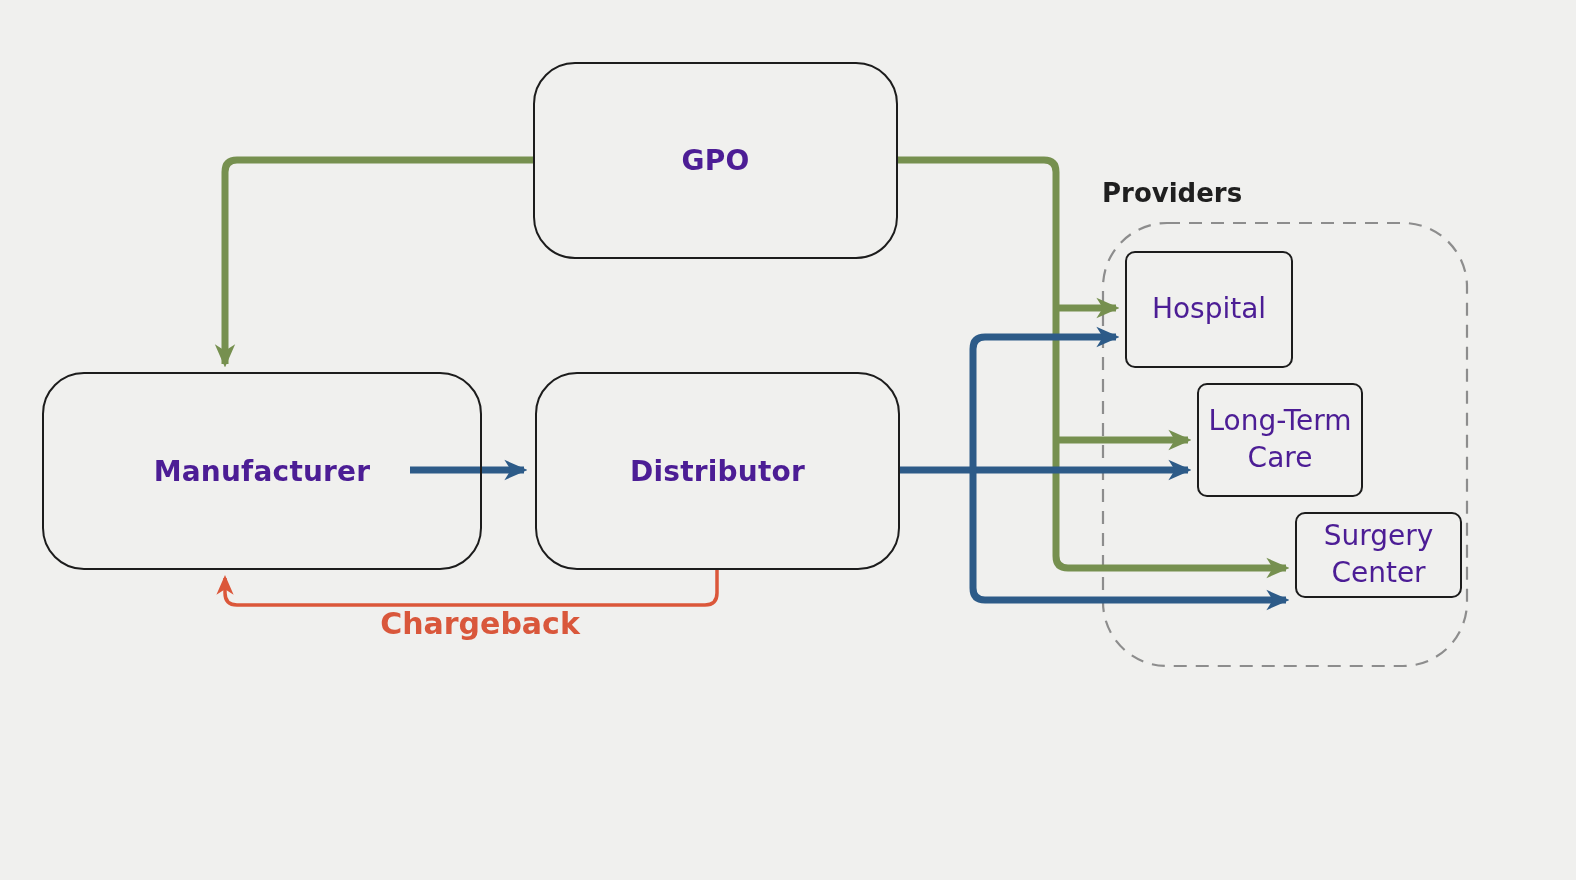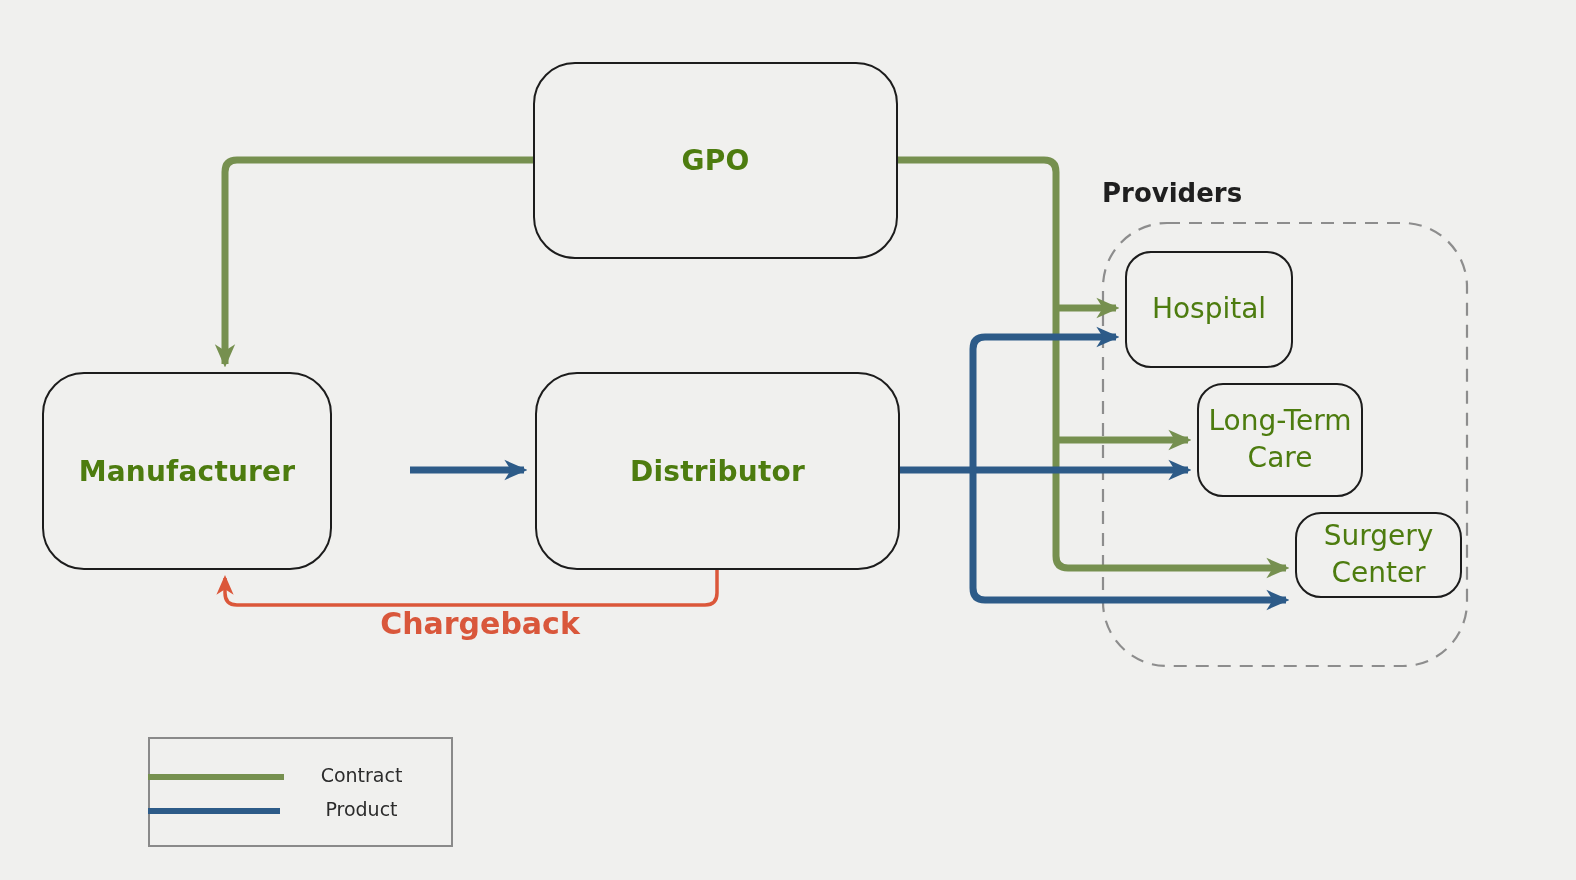--- a/index.html
+++ b/index.html
@@ -13,27 +13,27 @@
   }
   svg.wires { position: absolute; left: 0; top: 0; }
   .node {
     position: absolute;
     border: 2.5px solid #1c1c1c;
     background: transparent;
     display: flex;
     align-items: center;
     justify-content: center;
     text-align: center;
-    color: #4d7c0f;
+    color: #4c1d95;
     box-sizing: border-box;
   }
   .node.major { border-radius: 42px; font-weight: bold; font-size: 28px; letter-spacing: 0.2px; }
-  .node.provider { border-radius: 26px; font-size: 28px; line-height: 1.32; font-weight: normal; }
+  .node.provider { border-radius: 10px; font-size: 28px; line-height: 1.32; font-weight: normal; }
   #node-gpo          { left: 533px;  top: 62px;  width: 365px; height: 197px; }
-  #node-manufacturer { left: 42px;   top: 372px; width: 290px; height: 198px; }
+  #node-manufacturer { left: 42px;   top: 372px; width: 440px; height: 198px; }
   #node-distributor  { left: 535px;  top: 372px; width: 365px; height: 198px; }
   #node-hospital     { left: 1125px; top: 251px; width: 168px; height: 117px; }
   #node-ltc          { left: 1197px; top: 383px; width: 166px; height: 114px; padding: 0 5px; }
   #node-surgery      { left: 1295px; top: 512px; width: 167px; height: 86px; padding: 0 2px; }
   .group-label {
     position: absolute;
     left: 1102px; top: 178px; width: 366px;
     font-size: 26px; font-weight: bold; color: #1f1f1f;
   }
   .chargeback-label {
@@ -110,20 +110,14 @@
   </div>
   <div id="node-ltc" class="node provider">
     <span>Long-Term Care</span>
   </div>
   <div id="node-surgery" class="node provider">
     <span>Surgery Center</span>
   </div>
 
   <div class="chargeback-label">Chargeback</div>
 
-  <div class="legend">
-    <span class="legend-line contract"></span>
-    <span class="legend-label contract">Contract</span>
-    <span class="legend-line product"></span>
-    <span class="legend-label product">Product</span>
-  </div>
 
 </div>
 
 </body></html>

